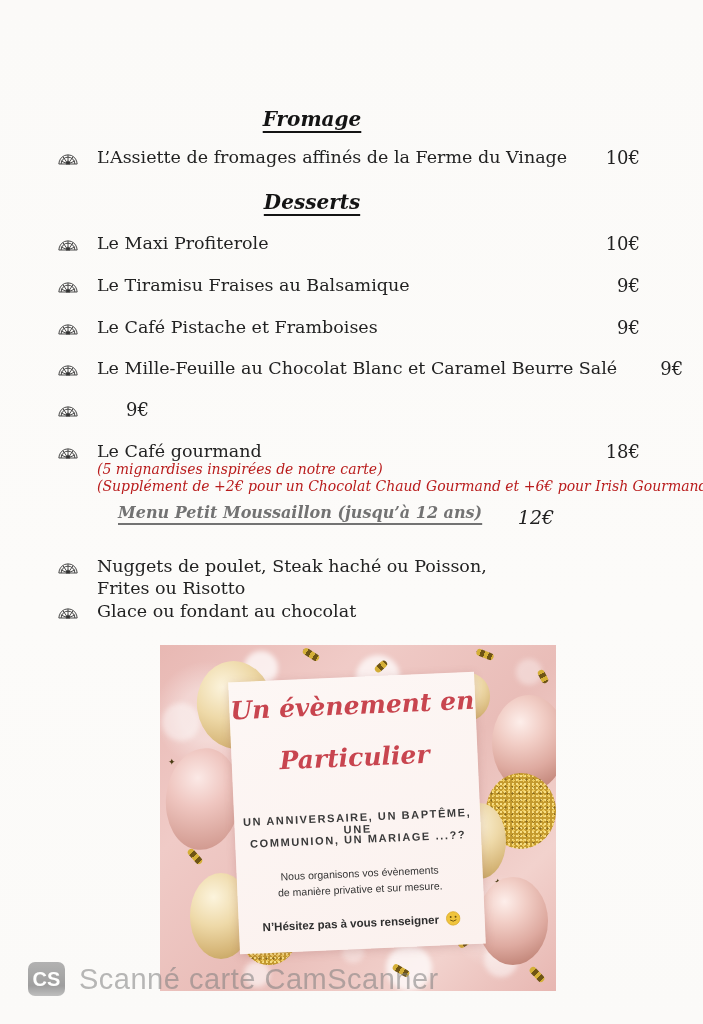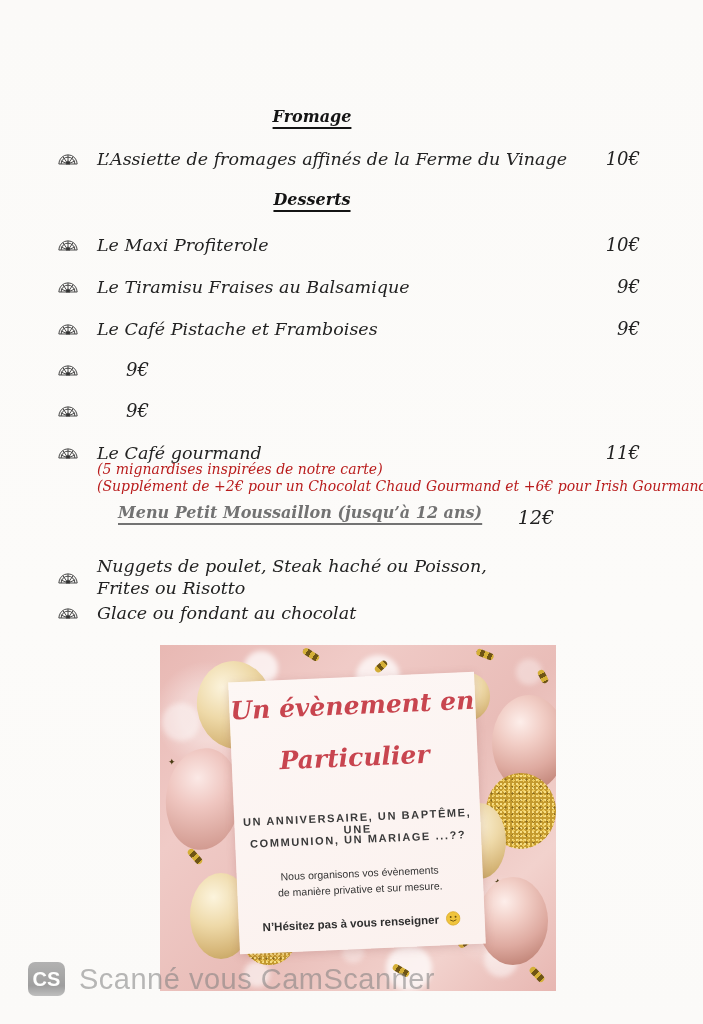--- a/index.html
+++ b/index.html
@@ -9,30 +9,30 @@
     background:linear-gradient(180deg,#fbfaf8 0%, #fcfbf9 60%, #fbfaf8 100%);
     font-family:"DejaVu Serif", serif;
     color:#222;
     overflow:hidden;
   }
   .page { position:absolute; inset:0; }
 
   
   .section-heading {
     position:absolute; left:0; width:624px; text-align:center;
-    font-size:16px; font-weight:bold; font-style:italic; color:#141414;
+    font-size:20px; font-weight:bold; font-style:italic; color:#141414;
   }
   .section-heading span {
     text-decoration:underline; text-underline-offset:5px;
     text-decoration-thickness:1.5px; padding:0 4px;
   }
   .menu-row {
     position:absolute; left:57px; width:583px;
-    display:flex; align-items:center;
-    font-size:17.5px; font-style:italic; white-space:nowrap;
+    display:flex; align-items:flex-start;
+    font-size:17.5px; white-space:nowrap;
   }
   .menu-row .icon-cell { width:26px; flex:0 0 26px; margin-top:3px; }
   .menu-row .item-name { margin-left:14px; flex:1; overflow:visible; }
   .menu-row .item-price { width:66px; flex:0 0 66px; text-align:right; font-size:18px; }
   .item-line2 { white-space:nowrap; }
   .note-line {
     position:absolute; left:97px; font-size:14px; font-style:italic;
     color:#b91c1c; white-space:nowrap;
   }
   .kids-heading {
@@ -218,20 +218,21 @@
           <path d="M4.5,14 A7.5,7.5 0 0 1 19.5,14"></path>
         <path d="M12,14 L12,4.2"></path>
           <path d="M12,14 L6.6,6.2"></path>
           <path d="M12,14 L17.4,6.2"></path>
         <path d="M12,14 L4,10.5"></path>
           <path d="M12,14 L20,10.5"></path>
           <path d="M2,14 L22,14"></path>
         <polygon points="12,9.8 13,11.6 14.9,11.9 13.5,13.2 13.9,15 12,14.1 10.1,15 10.5,13.2 9.1,11.9 11,11.6" fill="#333" stroke="none"></polygon>
       </svg>
     </span>
+    <span class="item-name">Le Mille-Feuille au Chocolat Blanc et Caramel Beurre Salé</span>
     <span class="item-price">9€</span>
   </div>
 
   <div class="menu-row" style="top:399px">
     <span class="icon-cell">
       <svg width="22" height="15" viewBox="0 0 24 16" fill="none" stroke="#3a3a3a" stroke-width="1">
         <path d="M2,14 A10,10 0 0 1 22,14"></path>
           <path d="M4.5,14 A7.5,7.5 0 0 1 19.5,14"></path>
         <path d="M12,14 L12,4.2"></path>
           <path d="M12,14 L6.6,6.2"></path>
@@ -253,21 +254,21 @@
         <path d="M12,14 L12,4.2"></path>
           <path d="M12,14 L6.6,6.2"></path>
           <path d="M12,14 L17.4,6.2"></path>
         <path d="M12,14 L4,10.5"></path>
           <path d="M12,14 L20,10.5"></path>
           <path d="M2,14 L22,14"></path>
         <polygon points="12,9.8 13,11.6 14.9,11.9 13.5,13.2 13.9,15 12,14.1 10.1,15 10.5,13.2 9.1,11.9 11,11.6" fill="#333" stroke="none"></polygon>
       </svg>
     </span>
     <span class="item-name">Le Café gourmand</span>
-    <span class="item-price">11€</span>
+    <span class="item-price">18€</span>
   </div>
 
   <div class="note-line" style="top:461px">(5 mignardises inspirées de notre carte)</div>
   <div class="note-line" style="top:478px">(Supplément de +2€ pour un Chocolat Chaud Gourmand et +6€ pour Irish Gourmand)</div>
 
   <div class="kids-heading">
     <span>Menu Petit Moussaillon (jusqu’à 12 ans)</span>
   </div>
   <div class="kids-price">12€</div>
 
@@ -358,16 +359,16 @@
               <circle cx="5.4" cy="6.4" r="1" fill="#6b5210"></circle>
               <circle cx="10.6" cy="6.4" r="1" fill="#6b5210"></circle>
               <path d="M5,9.8 Q8,12.4 11,9.8" fill="none" stroke="#6b5210" stroke-width="1" stroke-linecap="round"></path>
             </svg></span>
       </div>
     </div>
   </div>
 
   <div class="watermark">
     <div class="cs-badge">CS</div>
-    <div class="wm-text">Scanné vous CamScanner</div>
+    <div class="wm-text">Scanné carte CamScanner</div>
   </div>
 
 </div>
 
 </body></html>

